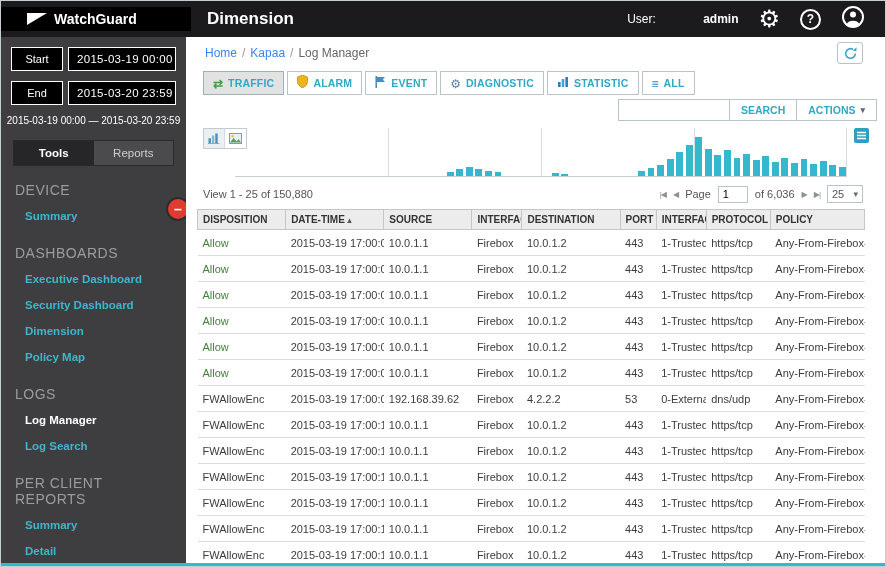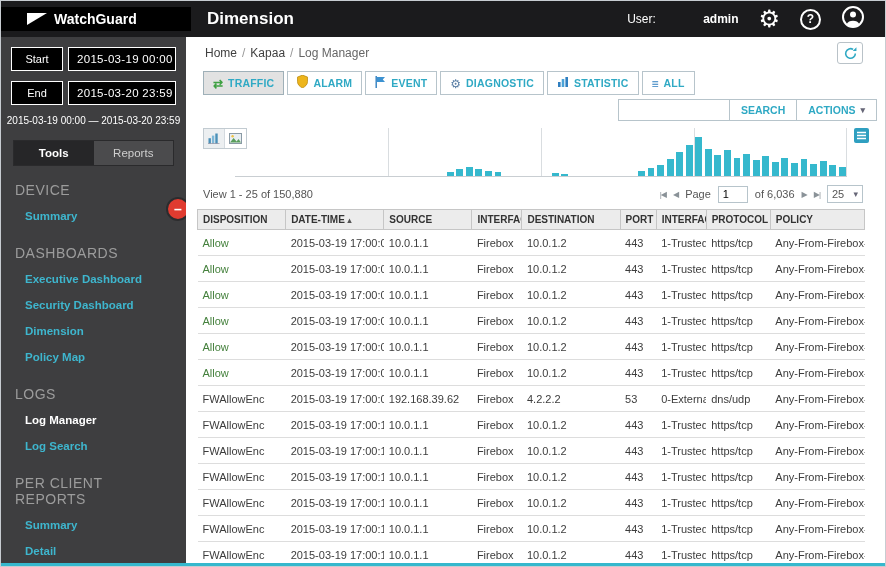--- a/index.html
+++ b/index.html
@@ -30,21 +30,21 @@
   .side-tabs { display:flex; margin:14px 12px 0; border:1px solid #2a2a2c; }
   .side-tab { flex:1; height:24px; display:flex; align-items:center; justify-content:center; font-size:11.5px; color:#cfcfcf; background:#4b4b4d; cursor:pointer; }
   .side-tab.active { background:#262628; color:#fff; font-weight:bold; }
   .collapse-btn { position:absolute; right:-4px; top:160px; width:24px; height:24px; border-radius:50%; background:#e03b30; border:2px solid #2c2c2e; color:#fff; font-weight:bold; font-size:14px; display:flex; align-items:center; justify-content:center; cursor:pointer; z-index:3; }
   .section-header { color:#9c9c9c; font-size:14px; font-weight:normal; letter-spacing:.5px; padding:16px 14px 5px; }
   .nav-item { color:#3eb6ce; font-size:11.5px; font-weight:bold; padding:7px 14px 7px 24px; cursor:pointer; }
   .nav-item.active { color:#fff; }
   
   .main { position:absolute; left:190px; top:36px; right:0; bottom:3px; background:#fff; overflow:hidden; }
   .breadcrumb-row { display:flex; align-items:center; height:32px; padding:0 22px 0 14px; }
-  .crumb-link { color:#404040; font-size:12px; cursor:pointer; }
+  .crumb-link { color:#3b82f6; font-size:12px; cursor:pointer; }
   .crumb-sep { color:#999; font-size:12px; margin:0 5px; }
   .crumb-current { color:#666; font-size:12px; }
   .refresh-btn { margin-left:auto; width:26px; height:22px; border:1px solid #b9c2c8; border-radius:3px; display:flex; align-items:center; justify-content:center; background:#fff; cursor:pointer; }
   .filter-tabs { display:flex; gap:3px; padding:2px 0 0 12px; }
   .ftab { display:flex; align-items:center; gap:5px; border:1px solid #b7c4cb; height:24px; padding:0 9px; background:#fff; cursor:pointer; }
   .ftab.active { background:#e2e2e2; border-color:#9fb0b8; }
   .ftab-label { color:#2fa9c4; font-size:10.5px; font-weight:bold; letter-spacing:.2px; }
   .txticon { font-size:12px; line-height:1; }
   .search-row { display:flex; justify-content:flex-end; align-items:stretch; height:22px; margin:4px 8px 0 0; }
   .search-input { width:112px; border:1px solid #b7c4cb; font-size:11px; padding:2px 5px; outline:none; font-family:"Liberation Sans",sans-serif; }

